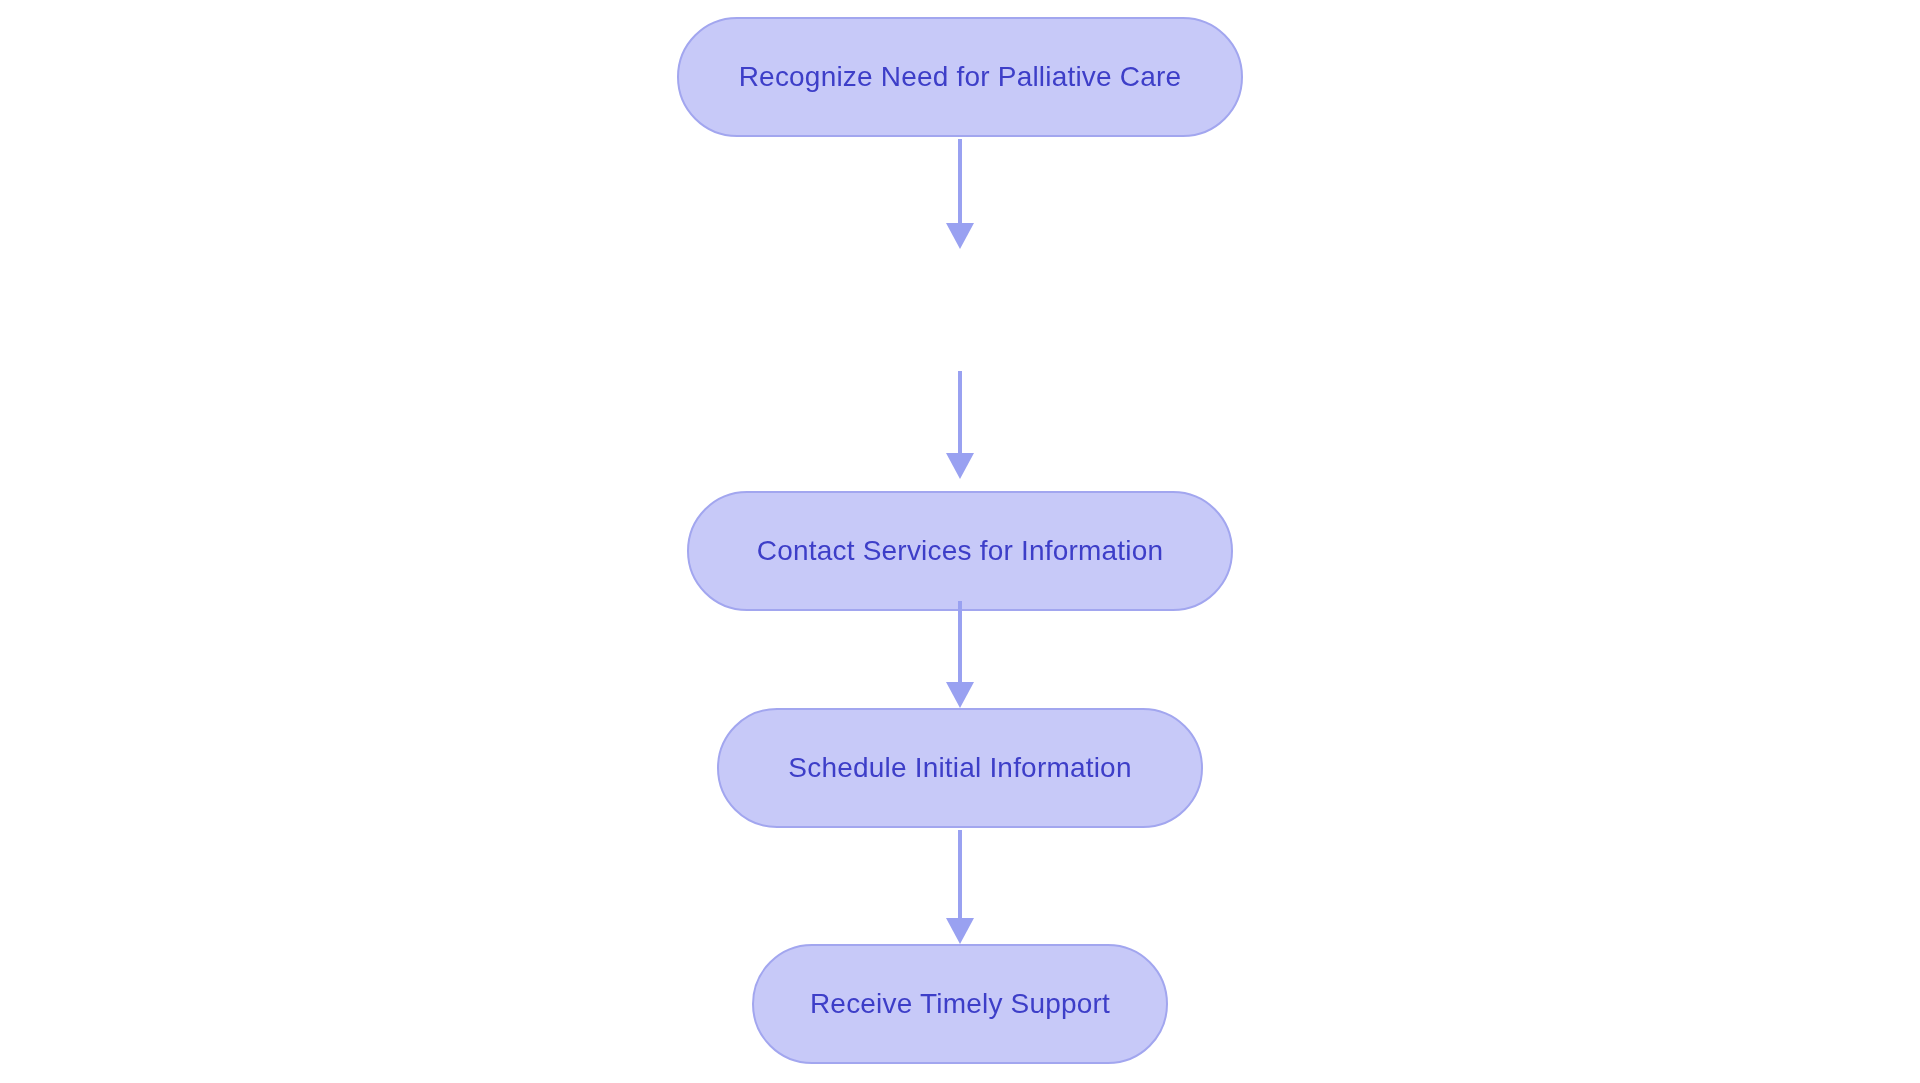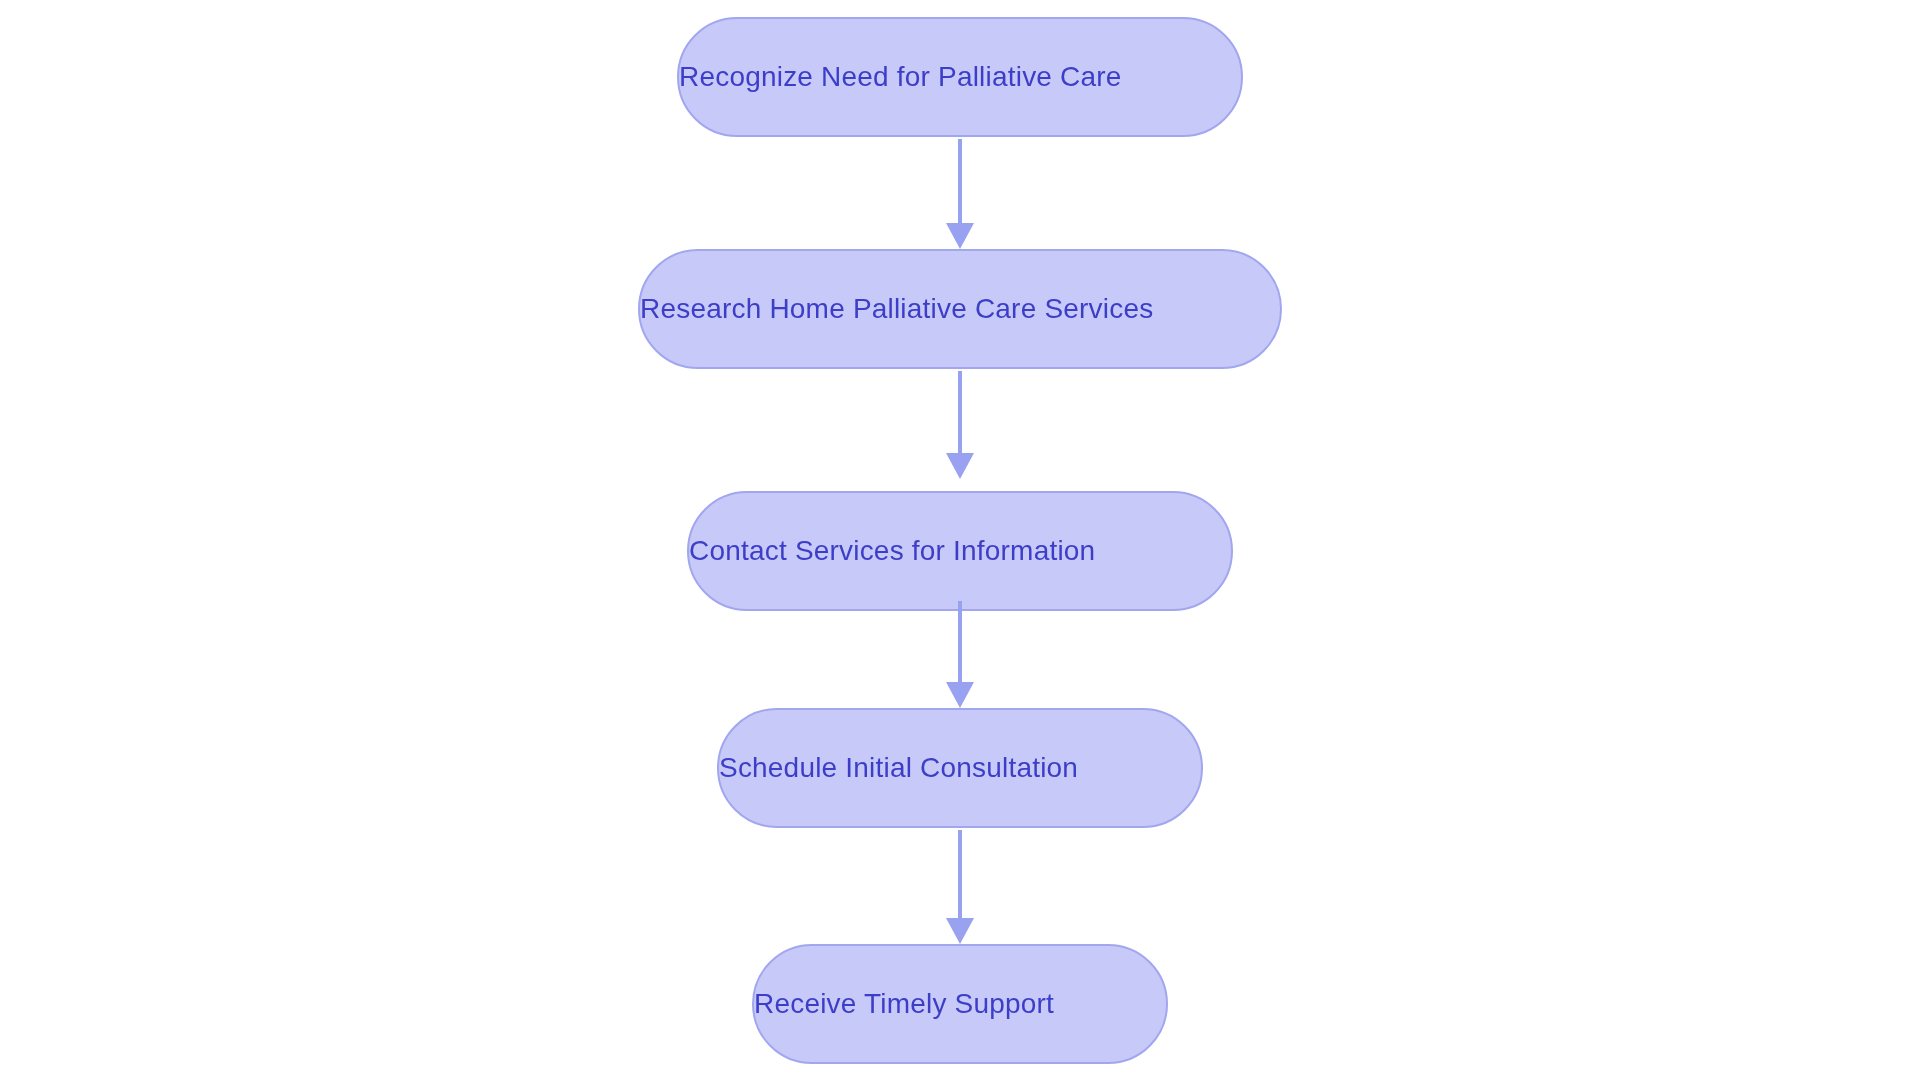--- a/index.html
+++ b/index.html
@@ -24,21 +24,21 @@
     overflow: hidden;
   }
   .node {
     position: absolute;
     height: 120px;
     background: var(--node-fill);
     border: 2px solid var(--node-border);
     border-radius: 60px;
     display: flex;
     align-items: center;
-    justify-content: flex-start;
+    justify-content: center;
   }
   .node-label {
     color: var(--node-text);
     font-size: 28px;
     font-weight: 500;
     letter-spacing: 0.2px;
     white-space: nowrap;
   }
   .n1 { left: 677px; top: 17px;  width: 566px; }
   .n2 { left: 638px; top: 249px; width: 644px; }
@@ -80,40 +80,37 @@
 
   <div class="node n1">
     <span class="node-label">Recognize Need for Palliative Care</span>
   </div>
 
   <div class="arrow a1">
     <div class="arrow-line"></div>
     <div class="arrow-head"></div>
   </div>
 
-  <div class="node n2">
-    <span class="node-label">Research Home Palliative Care Services</span>
-  </div>
 
   <div class="arrow a2">
     <div class="arrow-line"></div>
     <div class="arrow-head"></div>
   </div>
 
   <div class="node n3">
     <span class="node-label">Contact Services for Information</span>
   </div>
 
   <div class="arrow a3">
     <div class="arrow-line"></div>
     <div class="arrow-head"></div>
   </div>
 
   <div class="node n4">
-    <span class="node-label">Schedule Initial Consultation</span>
+    <span class="node-label">Schedule Initial Information</span>
   </div>
 
   <div class="arrow a4">
     <div class="arrow-line"></div>
     <div class="arrow-head"></div>
   </div>
 
   <div class="node n5">
     <span class="node-label">Receive Timely Support</span>
   </div>

